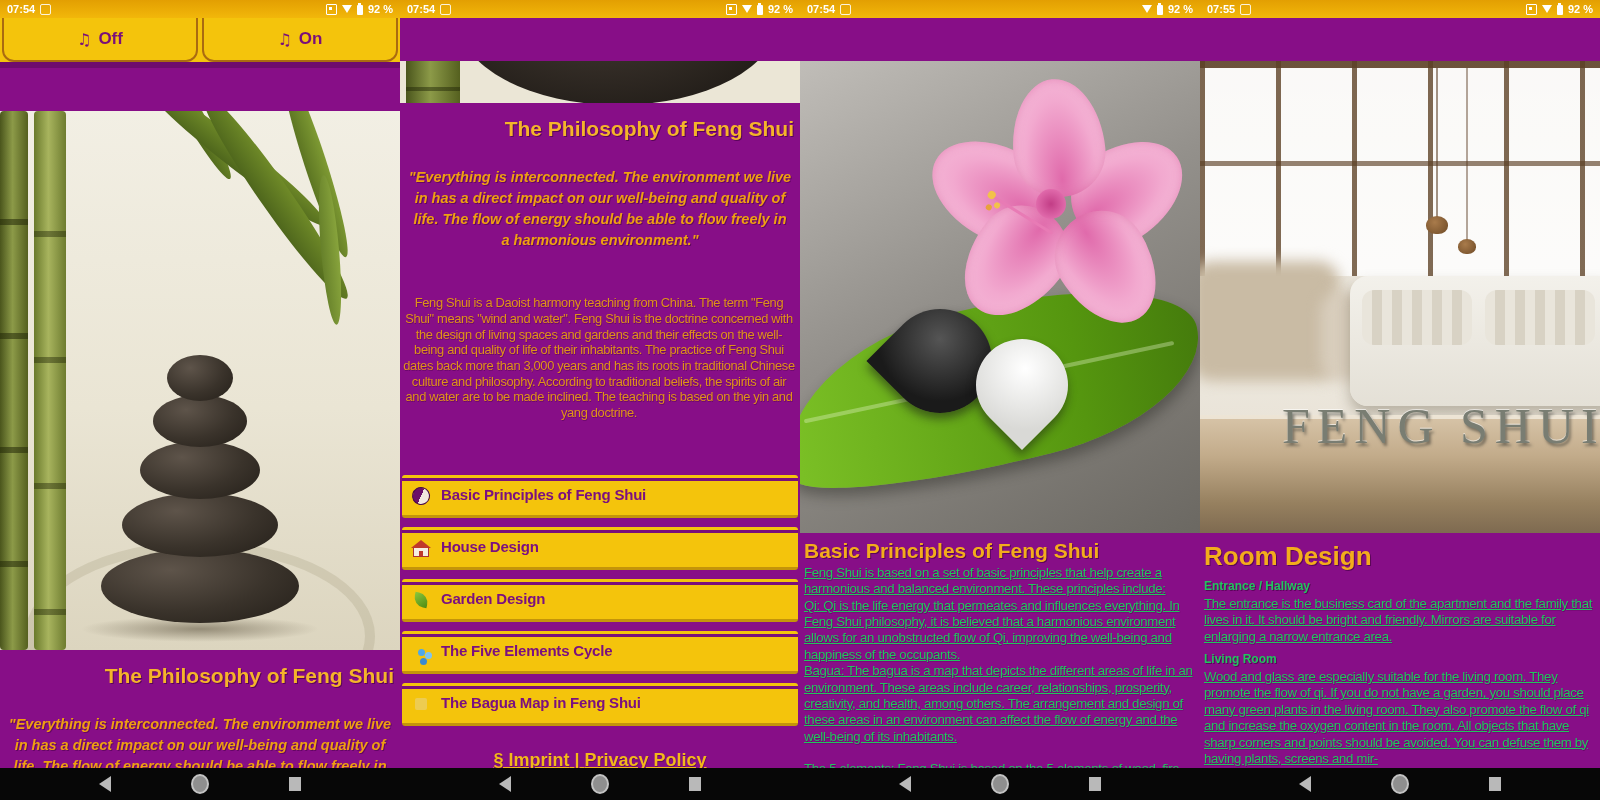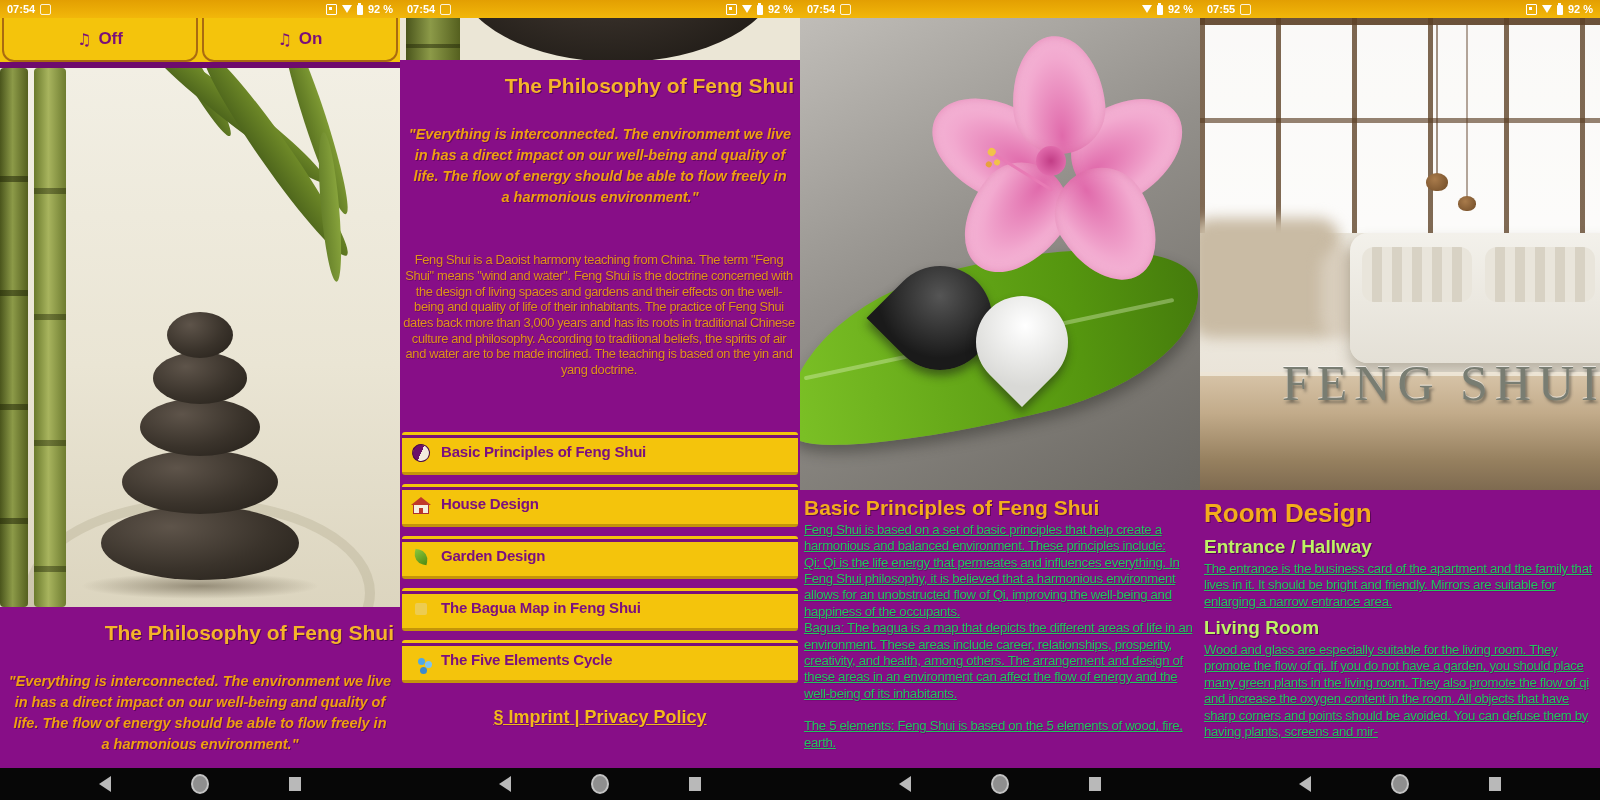--- a/index.html
+++ b/index.html
@@ -37,21 +37,21 @@
     text-shadow:1px 1px 0 rgba(70,0,70,.7);}
   .pre{white-space:pre-line;}
 
   
   .soundrow{height:44px;background:#F4C40C;display:flex;position:relative;}
   .sound-btn{flex:1;margin:0 2px;background:#F4C40C;border:2.5px solid rgba(110,35,20,.55);border-top:none;
     border-radius:0 0 12px 12px;color:#7A0F7A;font-weight:bold;font-size:17px;display:flex;
     align-items:center;justify-content:center;gap:7px;font-family:"Liberation Sans",sans-serif;cursor:pointer;}
   .note{font-family:"DejaVu Sans",sans-serif;font-size:16px;font-weight:normal;}
   .pstrip{height:6px;background:#6E0B6E;}
-  .hero{position:relative;overflow:hidden;}
+  .hero{position:relative;overflow:hidden;margin-top:43px;}
   .hero1{height:539px;background:linear-gradient(180deg,#F2EFE4 0%,#EAE5D4 55%,#DCD5BF 100%);}
   .bamboo{position:absolute;top:0;bottom:0;border-radius:4px;
     background:
       repeating-linear-gradient(180deg,rgba(35,40,8,0) 0 108px,rgba(35,40,8,.55) 108px 114px),
       linear-gradient(90deg,#4A551C,#8C9A48 45%,#55601F);}
   .b1{left:0;width:28px;}
   .b2{left:34px;width:32px;background:
       repeating-linear-gradient(180deg,rgba(35,40,8,0) 0 120px,rgba(35,40,8,.45) 120px 126px),
       linear-gradient(90deg,#6A7A2C,#A8B45E 45%,#6E7C30);}
   .leafb{position:absolute;border-radius:50%;background:linear-gradient(#6F8A28,#4E661C);}
@@ -156,21 +156,21 @@
   .sofa::after{content:"";position:absolute;left:135px;top:14px;width:110px;height:55px;border-radius:12px;
     background:repeating-linear-gradient(90deg,#E9E5DB 0 10px,#D8D2C4 10px 20px);}
   .table4{position:absolute;left:0;bottom:0;width:100%;height:118px;
     background:linear-gradient(180deg,#D8C5A9 0%,#C2AB8A 35%,#96805F 75%,#7E6A50 100%);}
   .table4::before{content:"";position:absolute;left:0;top:0;width:100%;height:4px;background:rgba(255,255,250,.55);}
   .fs-caption{position:absolute;left:82px;top:336px;font-family:"Liberation Serif","DejaVu Serif",serif;
     font-size:50px;color:#797D72;letter-spacing:7px;white-space:nowrap;
     text-shadow:2px 3px 3px rgba(55,55,50,.55),0 -1px 0 rgba(255,255,255,.6);}
   .heading-xl{color:#F3AC1C;font-size:26px;font-weight:bold;margin:8px 4px 4px;
     text-shadow:1px 1px 0 rgba(70,0,70,.7);}
-  .subheading{color:#bef264;font-size:19px;font-weight:bold;margin:7px 4px 3px;
+  .subheading{color:#22c55e;font-size:12px;font-weight:bold;margin:7px 4px 3px;
     text-shadow:1px 1px 0 rgba(70,0,70,.7);}
 </style>
 </head>
 <body>
 
 <div class="screen">
 
   <section class="panel">
     <header class="statusbar">
       <div class="sb-left">
@@ -261,29 +261,29 @@
         <span class="menu-label">House Design</span>
       </div>
       <div class="menu-btn">
         <span class="mi">
             <span class="ic-leaf"></span>
           </span>
         <span class="menu-label">Garden Design</span>
       </div>
       <div class="menu-btn">
         <span class="mi">
+            <span class="ic-drops"></span>
+          </span>
+        <span class="menu-label">The Five Elements Cycle</span>
+      </div>
+      <div class="menu-btn">
+        <span class="mi">
             <span class="ic-bagua"></span>
           </span>
         <span class="menu-label">The Bagua Map in Feng Shui</span>
-      </div>
-      <div class="menu-btn">
-        <span class="mi">
-            <span class="ic-drops"></span>
-          </span>
-        <span class="menu-label">The Five Elements Cycle</span>
       </div>
     </div>
 
     <div class="footer">
       <span>§ Imprint</span>
       <span>|</span>
       <span>Privacy Policy</span>
     </div>
 
     <nav class="navbar">

